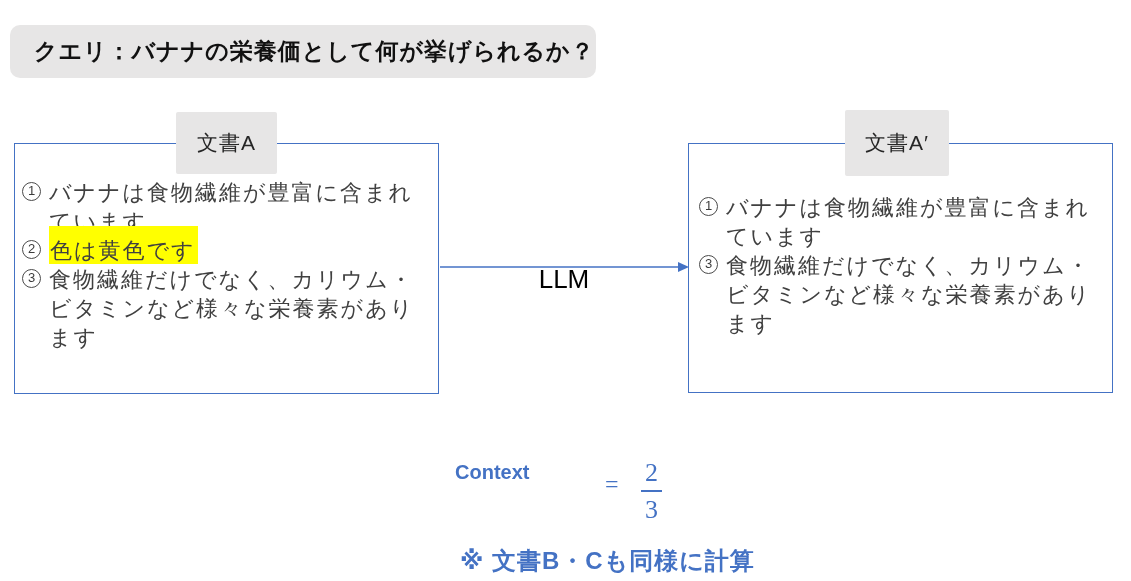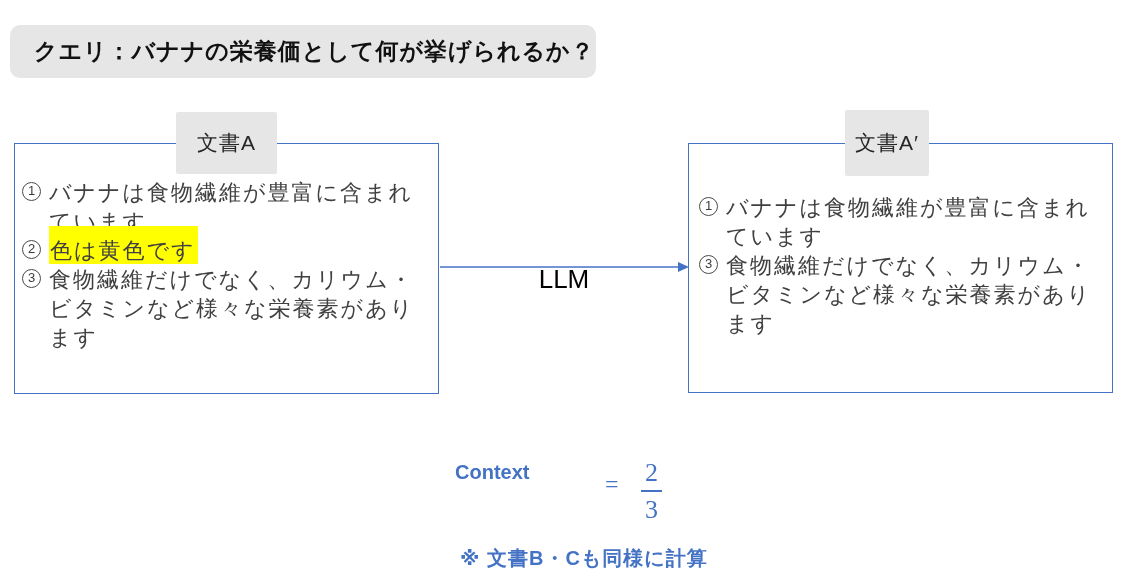--- a/index.html
+++ b/index.html
@@ -35,21 +35,21 @@
     z-index:1;
   }
   .doc-box.left{left:14px;top:143px;width:425px;height:251px;}
   .doc-box.right{left:688px;top:143px;width:425px;height:250px;}
   .doc-tab{
     position:absolute;z-index:2;
     background:var(--panel);border-radius:2px;
     display:flex;align-items:center;justify-content:center;
   }
   .doc-tab.left{left:176px;top:112px;width:101px;height:62px;}
-  .doc-tab.right{left:845px;top:110px;width:84px;height:66px;}
+  .doc-tab.right{left:845px;top:110px;width:104px;height:66px;}
   .doc-tab .tab-title{font-size:21px;color:#262626;letter-spacing:1px;}
   .doc-body{position:relative;}
   .doc-box.left .doc-body{padding:34px 6px 0 7px;}
   .doc-box.right .doc-body{padding:49px 6px 0 10px;}
   .doc-item{display:flex;align-items:flex-start;}
   .item-num{
     flex:0 0 auto;
     width:19px;height:19px;margin:4px 8px 0 0;
     border:1.5px solid #4a4a4a;border-radius:50%;
     font-size:13px;line-height:16px;text-align:center;color:#3c3c3c;
@@ -79,21 +79,21 @@
     position:absolute;left:641px;top:457px;
     display:flex;flex-direction:column;align-items:center;
     font-family:"Liberation Serif","DejaVu Serif",serif;
     font-size:26px;color:var(--accent);
   }
   .frac-num{line-height:31px;padding:0 4px 2px;border-bottom:2px solid var(--accent);}
   .frac-den{line-height:31px;padding-top:2px;}
   
   .footnote{
     position:absolute;left:460px;top:545px;
-    font-size:20px;font-weight:bold;color:var(--accent);letter-spacing:1px;white-space:nowrap;
+    font-size:24px;font-weight:bold;color:var(--accent);letter-spacing:1px;white-space:nowrap;
   }
 </style>
 </head>
 <body>
 
 <div class="canvas">
 
   <div class="query-box">
     <span class="query-text">クエリ：バナナの栄養価として何が挙げられるか？</span>
   </div>

